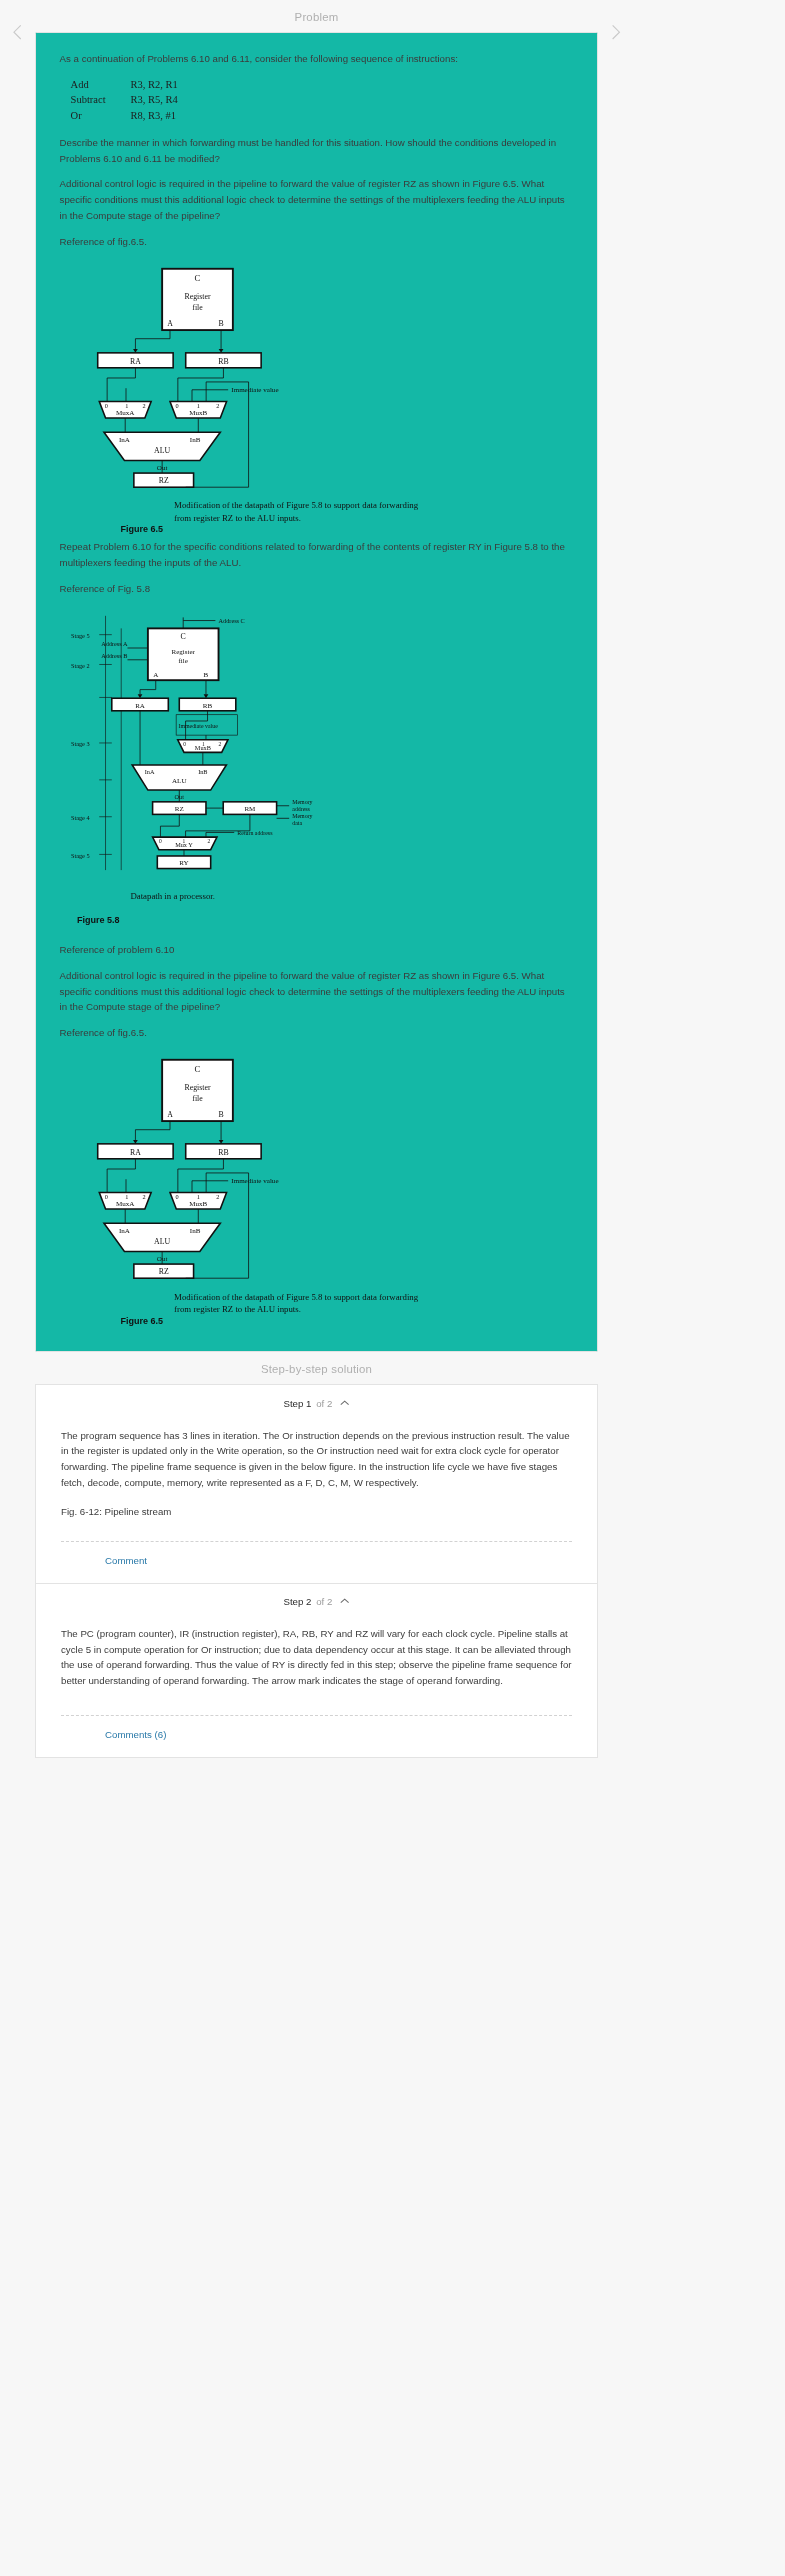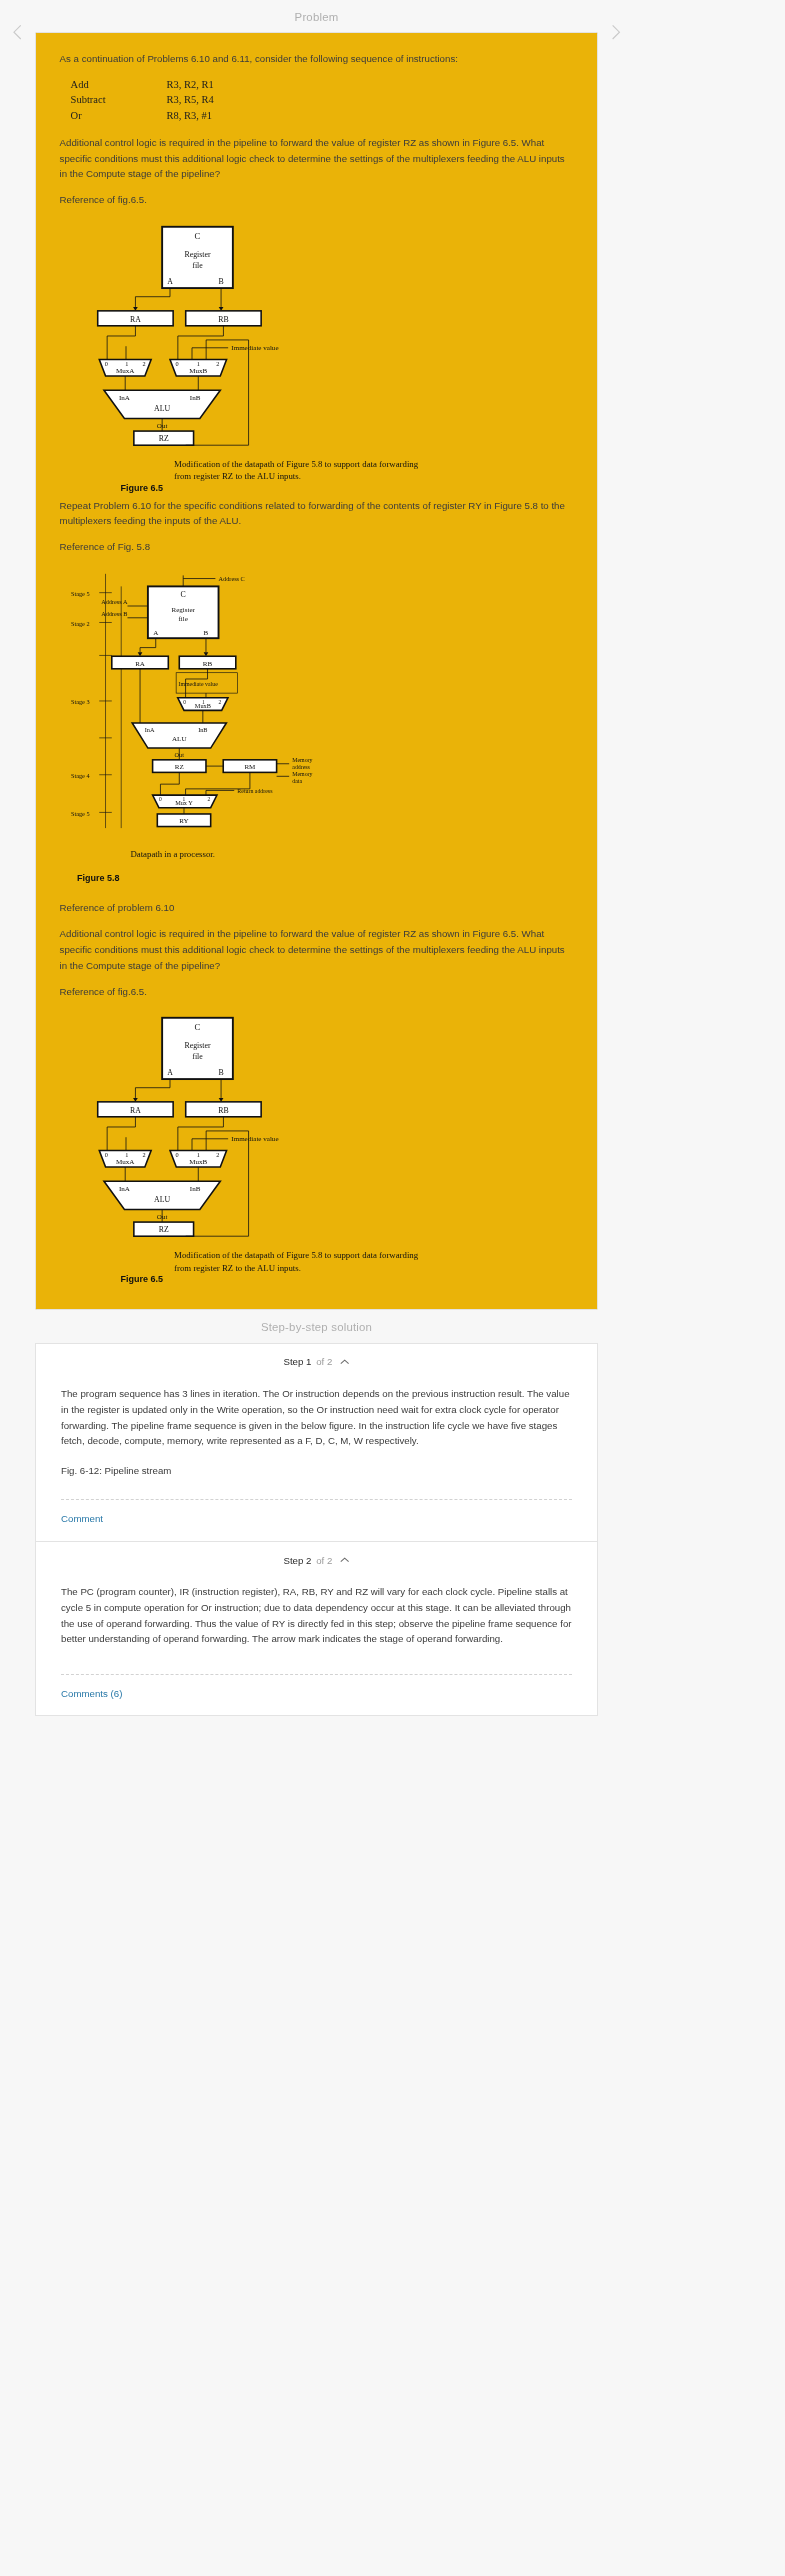--- a/index.html
+++ b/index.html
@@ -23,38 +23,38 @@
   .nav-chevron{
     position:absolute; width:27px; height:27px; color:#c9c9c9;
     display:flex; align-items:center; justify-content:center; cursor:pointer;
   }
   .nav-chevron svg{ width:20.4px; height:20.4px; }
   .nav-left{ left:4.7px; top:20.4px; }
   .nav-right{ right:4.7px; top:20.4px; }
 
   
   .card{
-    background:#eab308; border:0.8px solid #e3e3e3; border-radius:1.6px;
+    background:#14b8a6; border:0.8px solid #e3e3e3; border-radius:1.6px;
     margin:0 35px;
   }
   .card-pad{ padding:17.3px 23.6px 20.4px 23.6px; }
 
   
   p.ptext{
     font-size:9.7px; line-height:1.62; color:#3b3b3b;
     margin:0 0 10.2px 0;
   }
 
   
   .instr{
     font-family:"Liberation Serif", serif;
     font-size:10.5px; line-height:1.5; color:#1d1d1d;
     margin:7.9px 0 11px 11px;
   }
-  .instr-row{ display:flex;gap:36px; }
+  .instr-row{ display:flex; }
   .instr-op{ width:60px; }
   .instr-args{ }
 
   
   .figwrap{ margin:14px 0 4.7px 0; }
   .fig-caption{
     font-family:"Liberation Serif", serif;
     display:flex; gap:11px; margin:7.9px 0 3.1px 0;
     font-size:8.8px; color:#111; line-height:1.42;
   }
@@ -77,21 +77,21 @@
     display:flex; align-items:center; justify-content:center; gap:4.7px;
   }
   .step-head .sn{ font-weight:normal; color:#2b2b2b; }
   .step-head .so{ color:#9b9b9b; }
   .caret{ display:inline-block; color:#6b6b6b; font-size:8.6px; margin-left:3.1px; cursor:pointer;}
   .step-body{ padding:14px 25px 6.3px 25px; }
   .step-body p{ font-size:9.7px; line-height:1.62; color:#3b3b3b; margin:0 0 12.6px 0; }
   .figcap-inline{ font-size:9.7px; color:#3b3b3b; margin:15.7px 0 17.3px 0; }
   .dotted{ border-top:0.8px dashed #d2d2d2; margin:0 25px; }
   .comment-row{ padding:11px 25px 15.7px 25px; }
-  a.comment-link{ color:#2878a8; font-size:9.7px; text-decoration:none; cursor:pointer; }
+  a.comment-link{ color:#2878a8; font-size:9.7px; text-decoration:none; cursor:pointer;margin-left:44px; }
 </style>
 </head>
 <body>
 
 <div class="page">
 
   <div class="section-title">Problem</div>
 
   <div class="nav-chevron nav-left">
     <span>
@@ -121,20 +121,21 @@
         <div class="instr-row">
           <span class="instr-op">Subtract</span>
           <span class="instr-args">R3, R5, R4</span>
         </div>
         <div class="instr-row">
           <span class="instr-op">Or</span>
           <span class="instr-args">R8, R3, #1</span>
         </div>
       </div>
 
+      <p class="ptext">Describe the manner in which forwarding must be handled for this situation. How should the conditions developed in Problems 6.10 and 6.11 be modified?</p>
       <p class="ptext">Additional control logic is required in the pipeline to forward the value of register RZ as shown in Figure 6.5. What specific conditions must this additional logic check to determine the settings of the multiplexers feeding the ALU inputs in the Compute stage of the pipeline?</p>
       <p class="ptext">Reference of fig.6.5.</p>
 
       <div class="figwrap">
         <svg class="diagram" width="330" height="228" viewBox="0 0 420 290">
 
           <rect class="bigbx" x="130" y="6" width="90" height="78"></rect>
           <text x="175" y="22" text-anchor="middle" font-size="11">C</text>
           <text x="175" y="45" text-anchor="middle" font-size="10">Register</text>
           <text x="175" y="58" text-anchor="middle" font-size="10">file</text>

